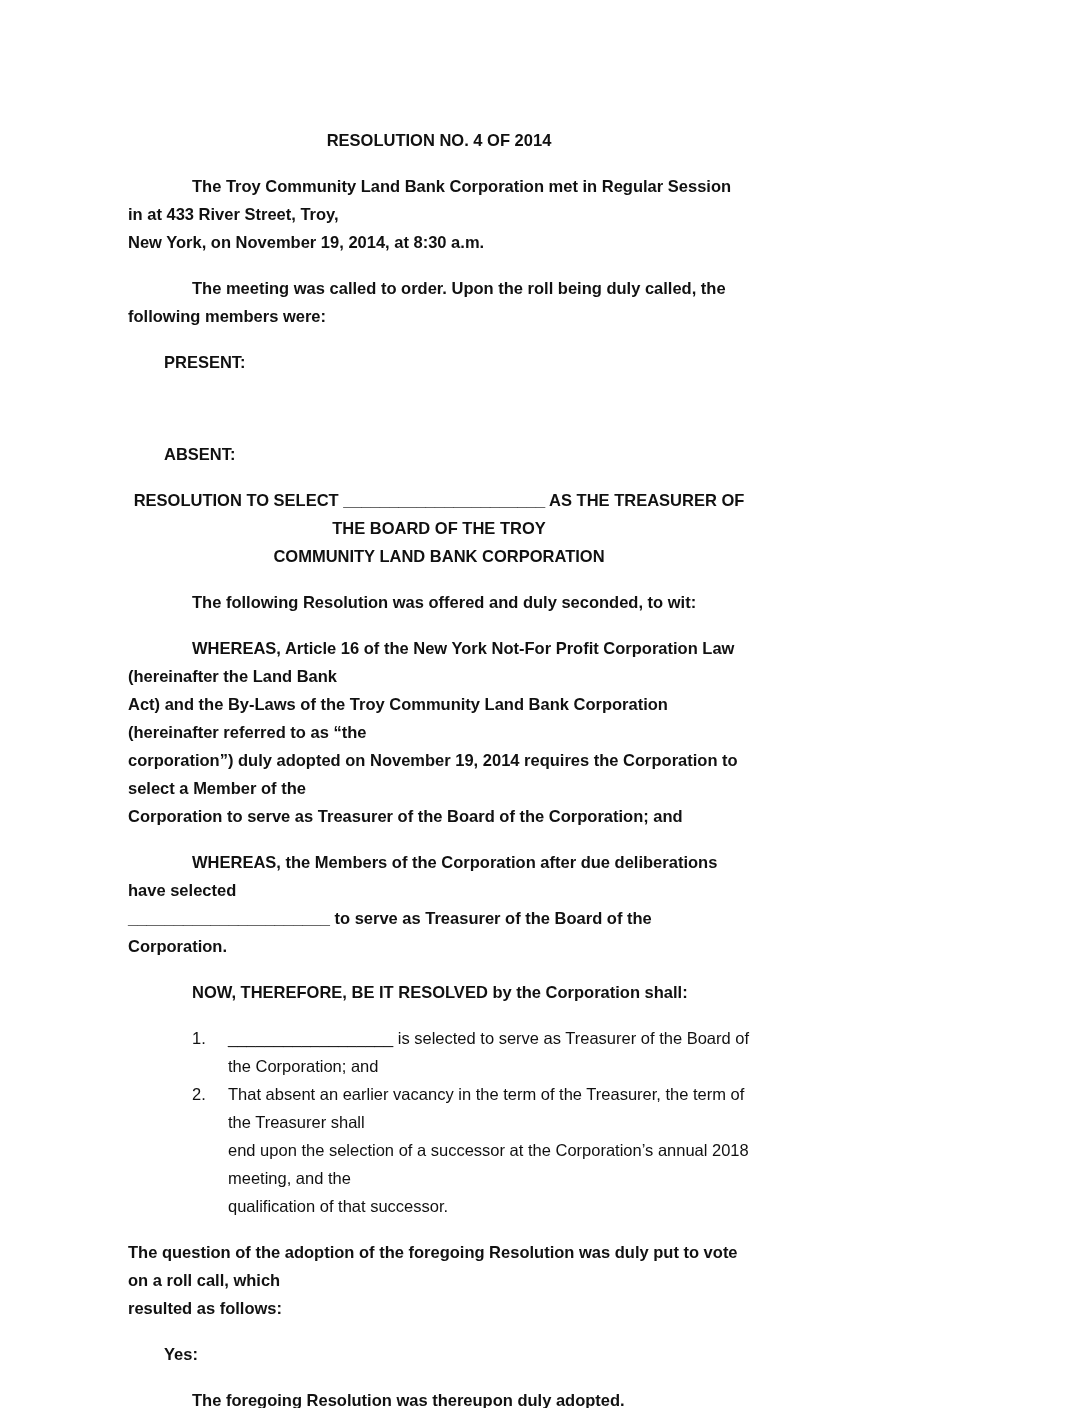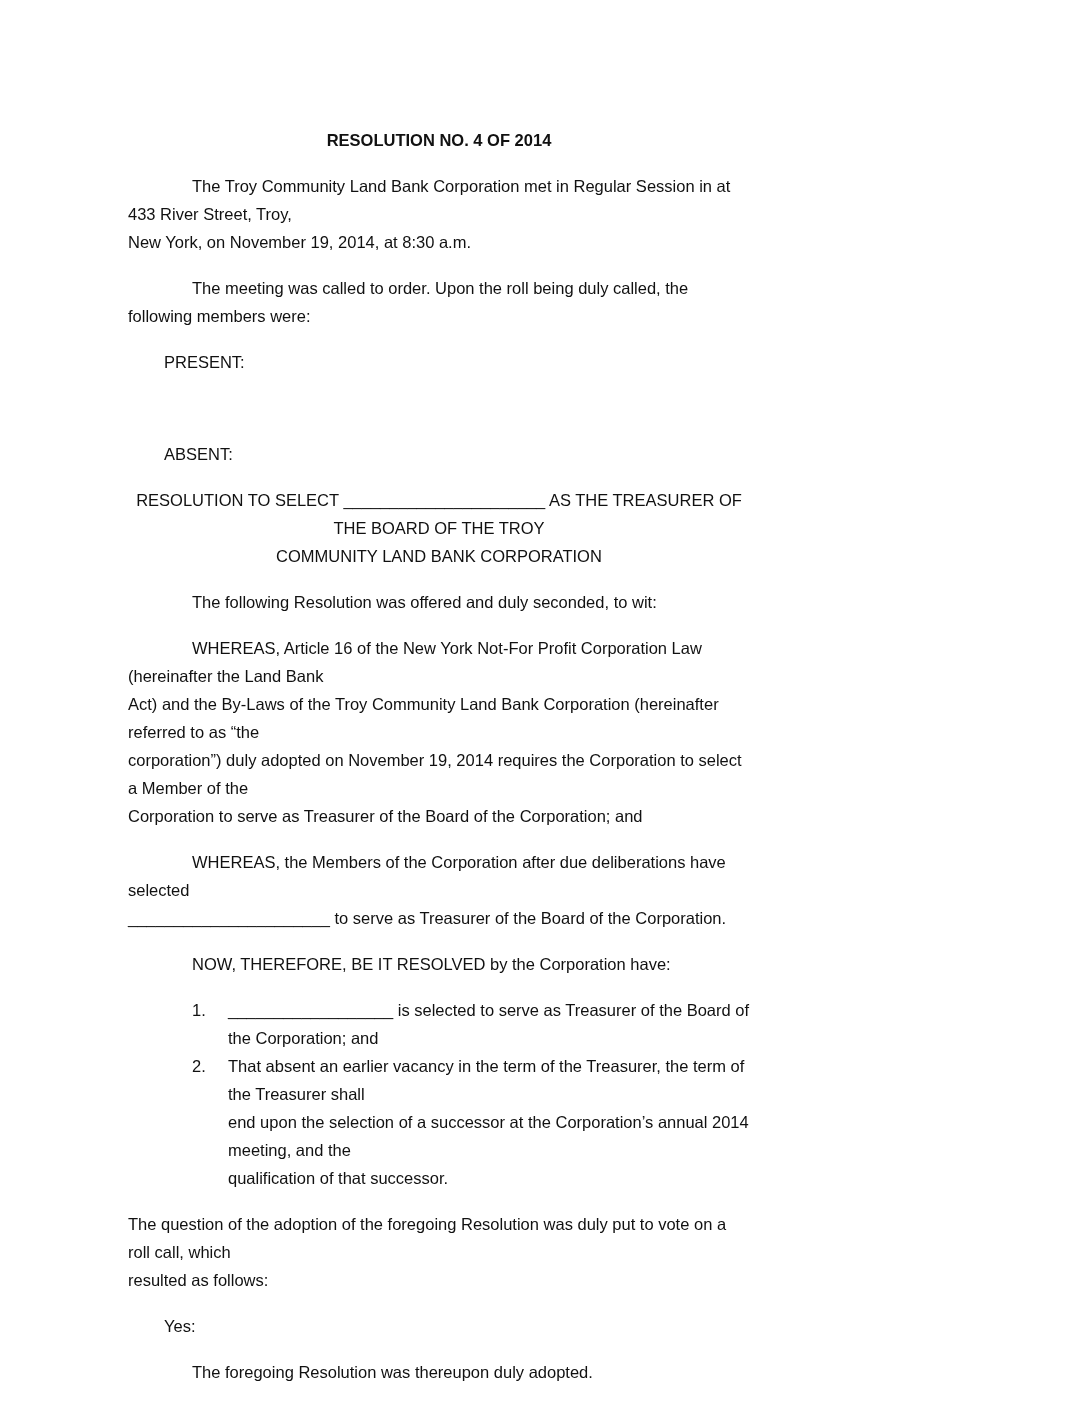--- a/index.html
+++ b/index.html
@@ -20,20 +20,21 @@
     min-height: 1408px;
     padding: 126px 126px 0 128px;
     background: #ffffff;
   }
   .para {
     margin: 0 0 18px 0;
     font-size: 16.5px;
     line-height: 28px;
     white-space: pre-line;
     text-align: left;
+    font-weight: bold;
   }
   .doc-title {
     margin: 0 0 18px 0;
     font-size: 16.5px;
     line-height: 28px;
     font-weight: bold;
     text-align: center;
   }
   .indent { text-indent: 64px; }
   .label  { margin-left: 36px; text-indent: 0; }
@@ -82,31 +83,31 @@
   <p class="para indent">The following Resolution was offered and duly seconded, to wit:</p>
 
   <p class="para indent">WHEREAS, Article 16 of the New York Not-For Profit Corporation Law (hereinafter the Land Bank
 Act) and the By-Laws of the Troy Community Land Bank Corporation (hereinafter referred to as “the
 corporation”) duly adopted on November 19, 2014 requires the Corporation to select a Member of the
 Corporation to serve as Treasurer of the Board of the Corporation; and</p>
 
   <p class="para indent">WHEREAS, the Members of the Corporation after due deliberations have selected
 ______________________ to serve as Treasurer of the Board of the Corporation.</p>
 
-  <p class="para indent">NOW, THEREFORE, BE IT RESOLVED by the Corporation have:</p>
+  <p class="para indent">NOW, THEREFORE, BE IT RESOLVED by the Corporation shall:</p>
 
   <ol class="res-list">
     <li class="list-item">
       <span class="list-num">1.</span>
       <span class="list-text">__________________ is selected to serve as Treasurer of the Board of the Corporation; and</span>
     </li>
     <li class="list-item">
       <span class="list-num">2.</span>
       <span class="list-text">That absent an earlier vacancy in the term of the Treasurer, the term of the Treasurer shall
-end upon the selection of a successor at the Corporation’s annual 2014 meeting, and the
+end upon the selection of a successor at the Corporation’s annual 2018 meeting, and the
 qualification of that successor.</span>
     </li>
   </ol>
 
   <p class="para">The question of the adoption of the foregoing Resolution was duly put to vote on a roll call, which
 resulted as follows:</p>
 
   <p class="para label">Yes:</p>
 
   <p class="para indent">The foregoing Resolution was thereupon duly adopted.</p>

